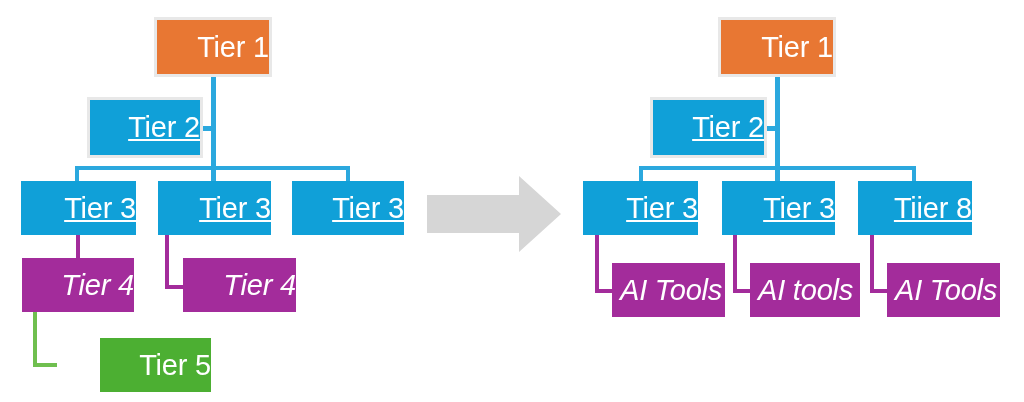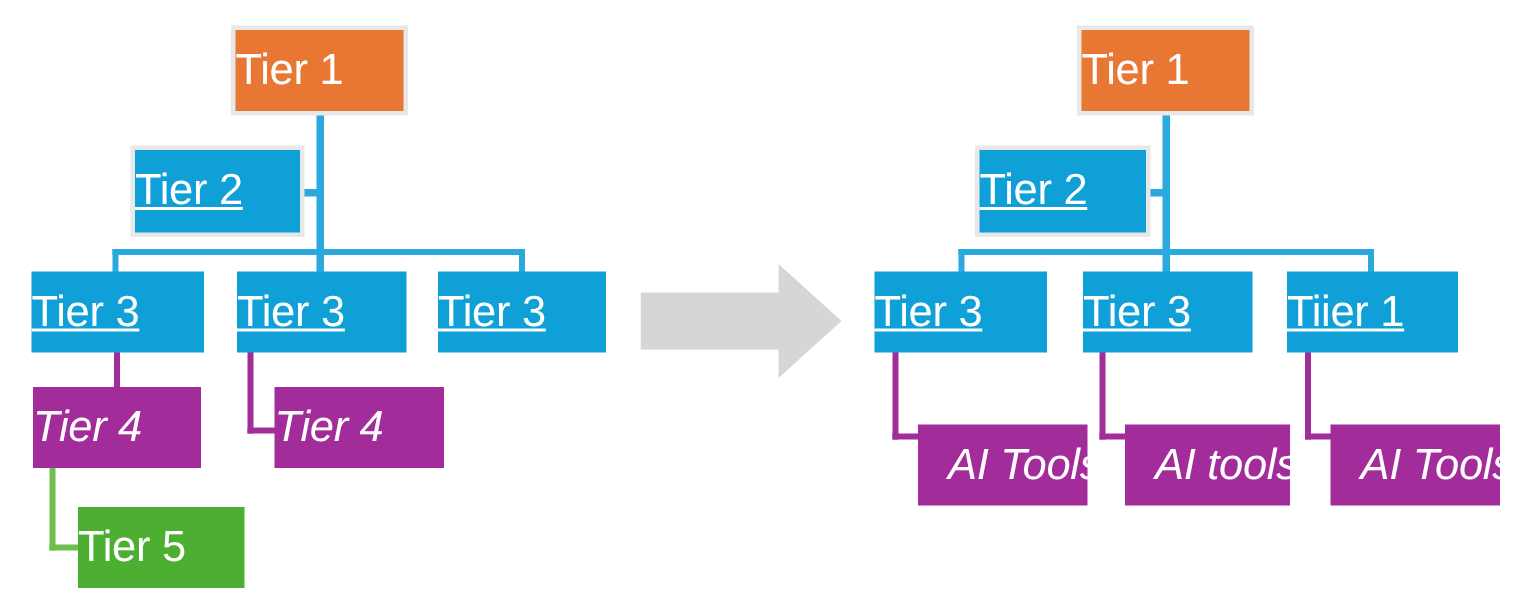--- a/index.html
+++ b/index.html
@@ -25,27 +25,27 @@
     color: #ffffff;
     font-family: "Liberation Sans", sans-serif;
     font-size: 29px;
     font-weight: 400;
     letter-spacing: -0.2px;
     white-space: nowrap;
     line-height: 1;
     padding-left: 14px;
     z-index: 3;
   }
-  .node.center { justify-content: flex-start; padding-left: 0; }
-  .node.tight  { padding-left: 20px; margin-top: 20px; }
+  .node.center { justify-content: flex-end; padding-left: 0; }
+  .node.tight  { padding-left: 8px; }
 
   .c-orange { background: #E87733; }
   .c-blue   { background: #10A0D8; text-decoration: underline; }
   .c-purple { background: #A32C9B; font-style: italic; }
-  .c-green  { background: #4CAF32; }
+  .c-green  { background: #4CAF32; margin-left: 48px; }
 
   .halo { box-shadow: 0 0 0 3px #e8e8e8; }
 
   .conn {
     position: absolute;
     z-index: 1;
   }
   .k-blue   { background: #2BA8DE; }
   .k-purple { background: #A32C9B; }
   .k-green  { background: #6FBF4F; }
@@ -138,21 +138,21 @@
       <span>Tier 2</span>
     </div>
 
     <div class="node c-blue center" style="left:583px; top:181px; width:115px; height:54px;">
       <span>Tier 3</span>
     </div>
     <div class="node c-blue center" style="left:722px; top:181px; width:113px; height:54px;">
       <span>Tier 3</span>
     </div>
     <div class="node c-blue center" style="left:858px; top:181px; width:114px; height:54px;">
-      <span>Tiier 1</span>
+      <span>Tiier 8</span>
     </div>
 
     <div class="node c-purple tight" style="left:612px; top:263px; width:113px; height:54px;">
       <span>AI Tools</span>
     </div>
     <div class="node c-purple tight" style="left:750px; top:263px; width:110px; height:54px;">
       <span>AI tools</span>
     </div>
     <div class="node c-purple tight" style="left:887px; top:263px; width:113px; height:54px;">
       <span>AI Tools</span>

